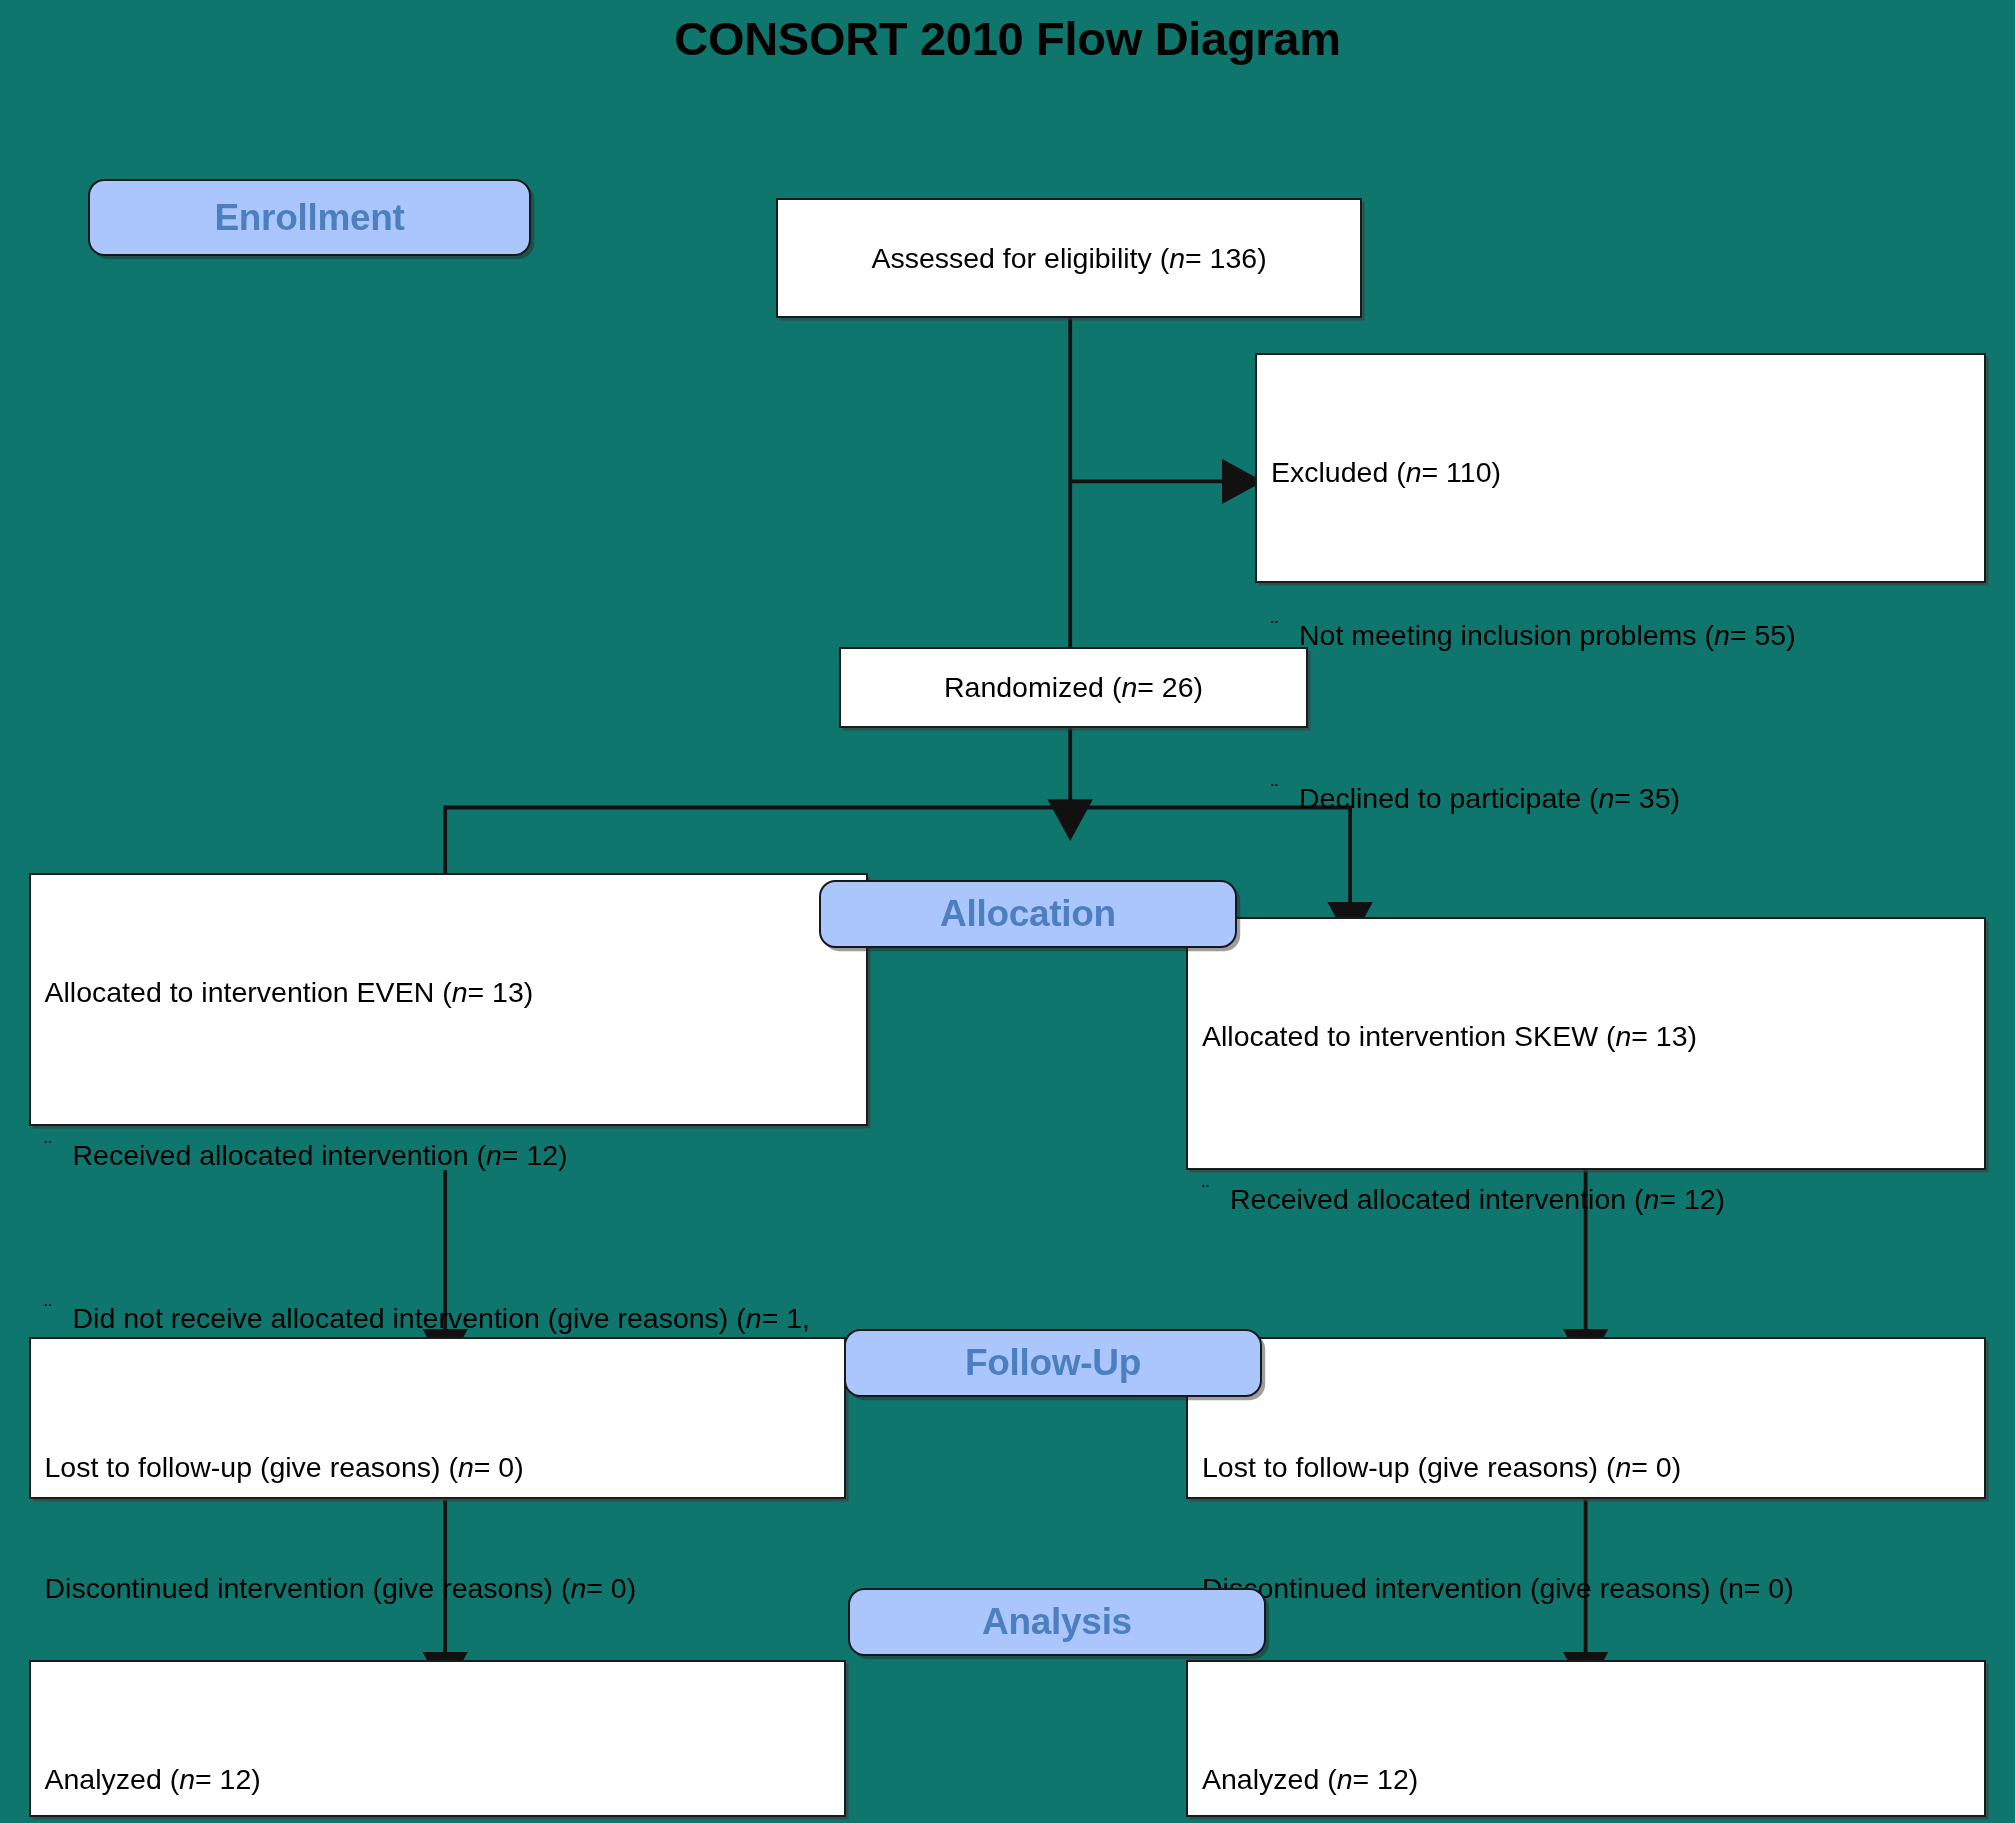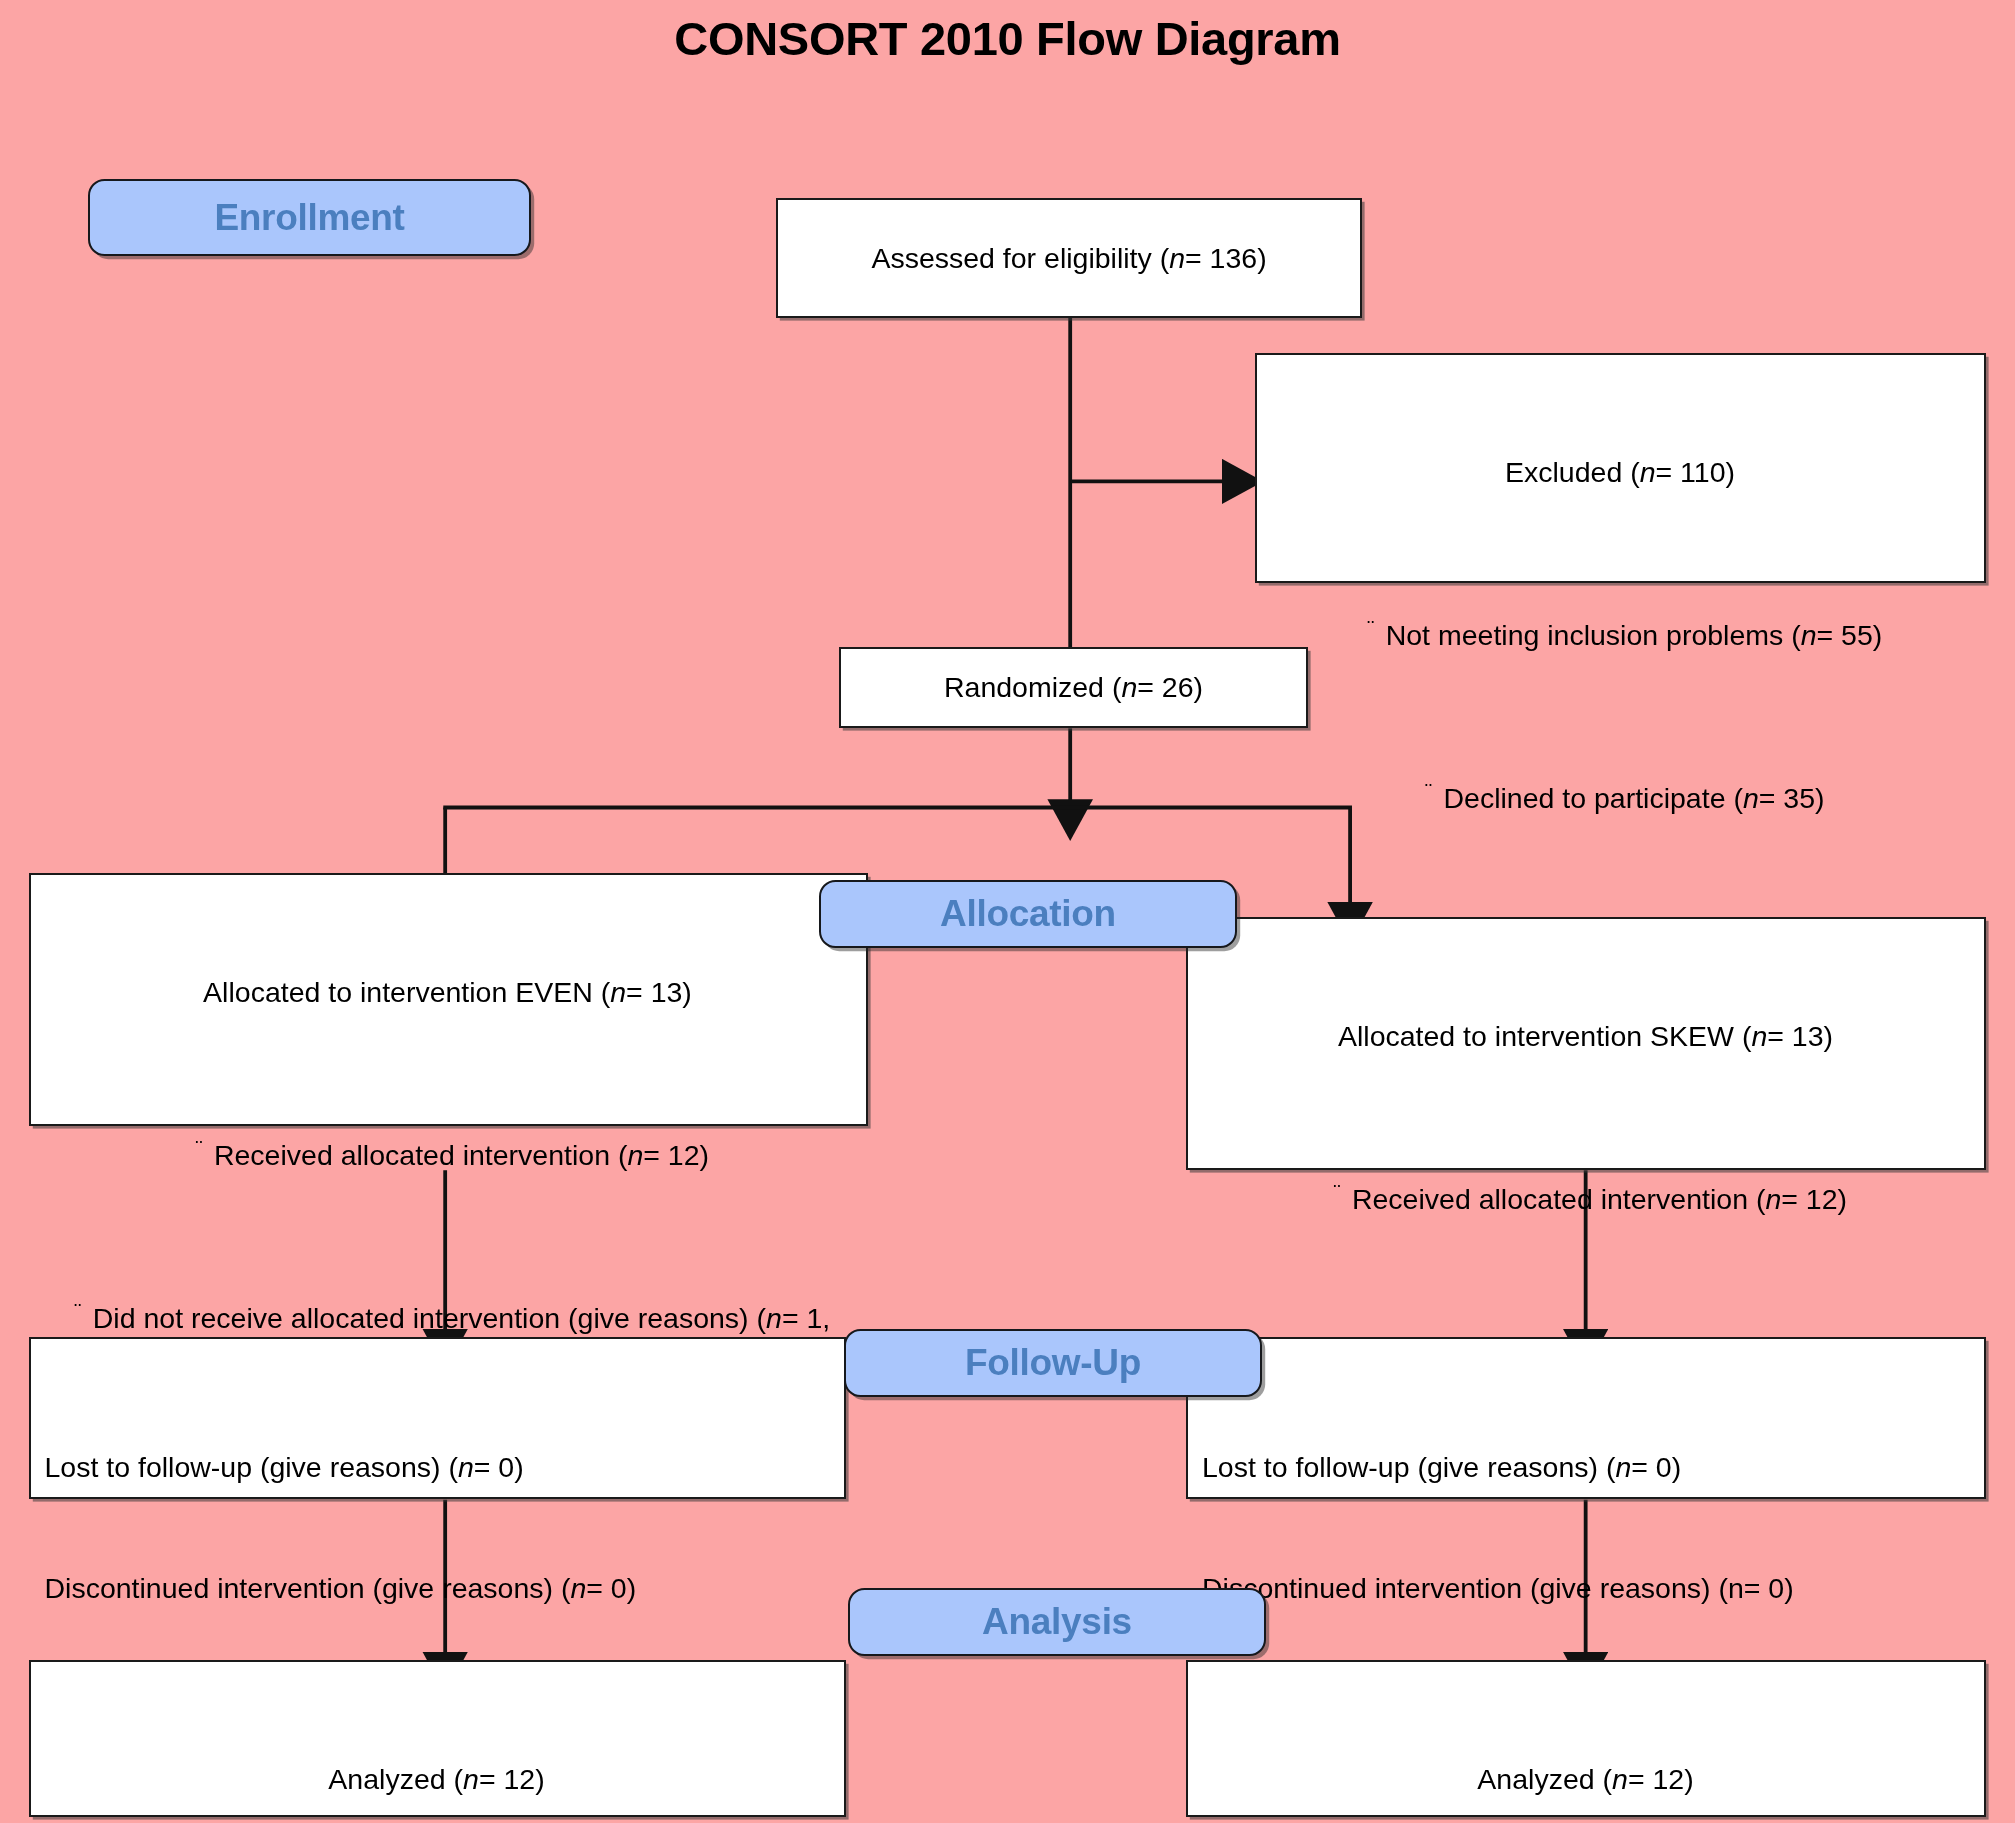--- a/index.html
+++ b/index.html
@@ -11,21 +11,21 @@
     width: 2015px;
     height: 1824px;
     font-family: "Liberation Sans", sans-serif;
     position: relative;
     overflow: hidden;
   }
   #stage {
     position: relative;
     width: 2015px;
     height: 1824px;
-    background: #fca5a5;
+    background: #0f766e;
   }
   svg.connectors {
     position: absolute;
     left: 0; top: 0;
     width: 2015px;
     height: 1824px;
     pointer-events: none;
   }
   .page-title {
     position: absolute;
@@ -54,21 +54,20 @@
   .node.centered {
     display: flex;
     align-items: center;
     justify-content: center;
   }
   .node.centered .body {
     text-align: center;
   }
   .node.padded {
     padding: 16.5px 15px 12.7px 14px;
-    text-align: center;
   }
   .stage-badge {
     position: absolute;
     box-sizing: border-box;
     background: #aac6fc;
     border: 2.5px solid #16181c;
     border-radius: 16.5px;
     display: flex;
     align-items: center;
     justify-content: center;

